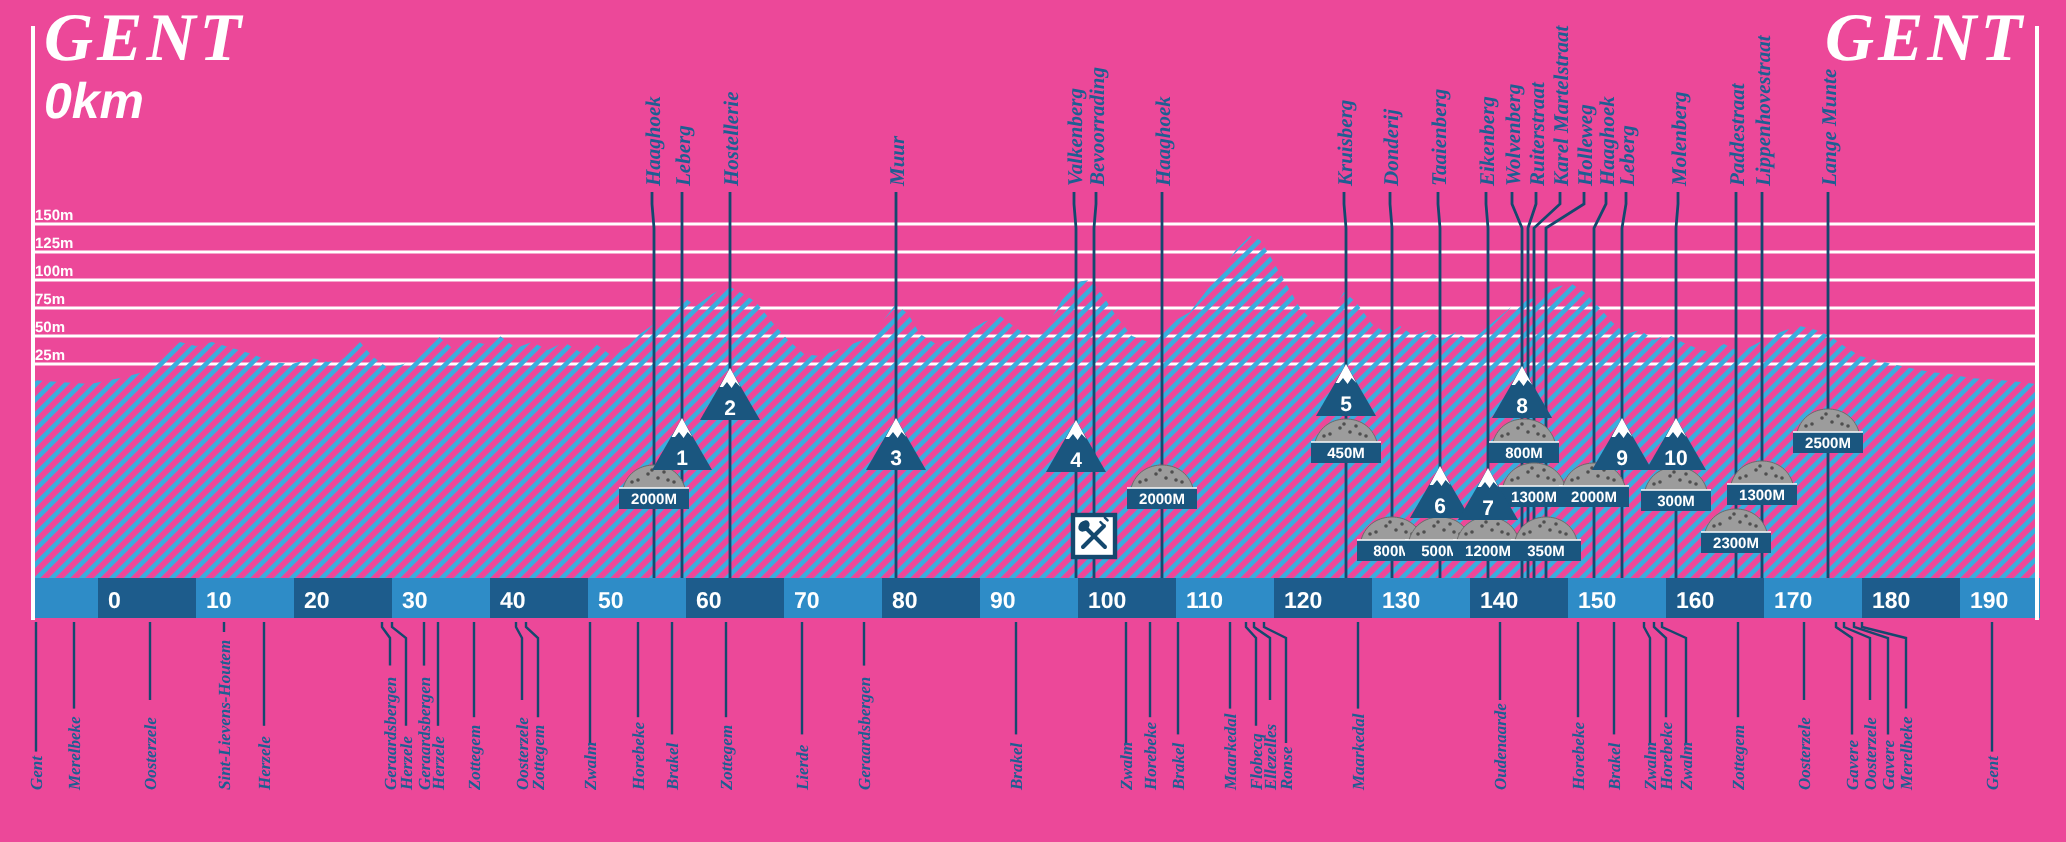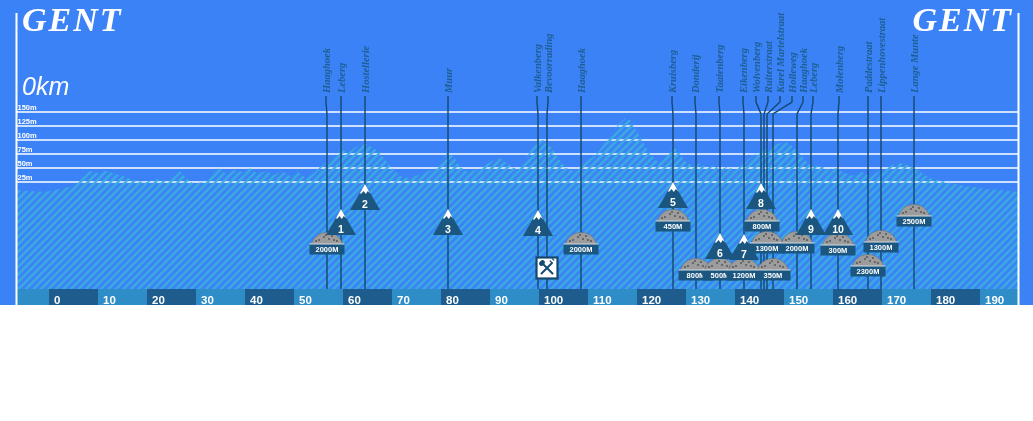--- a/index.html
+++ b/index.html
@@ -1,23 +1,23 @@
 <!DOCTYPE html>
 <html><head>
 <meta charset="utf-8">
 <style>
   html,body{margin:0;padding:0;}
   body{font-family:"Liberation Sans",sans-serif;}
-  #stage{position:relative;width:1033px;height:305px;background:#3b82f6;overflow:hidden;}
+  #stage{position:relative;width:1033px;height:421px;background:#ec4899;overflow:hidden;}
   #profile-svg{position:absolute;left:0;top:0;}
   .hdr{position:absolute;top:0;color:#ffffff;z-index:5;pointer-events:none;}
   .hdr .city{font-family:"Liberation Serif",serif;font-style:italic;font-weight:700;
              font-size:34px;letter-spacing:2px;line-height:36px;}
-  .hdr .dist{font-family:"Liberation Sans",sans-serif;font-style:italic;font-weight:400;
-             font-size:25px;line-height:27px;margin-top:35px;}
+  .hdr .dist{font-family:"Liberation Sans",sans-serif;font-style:italic;font-weight:700;
+             font-size:25px;line-height:27px;}
   #hdr-left{left:22px;top:2px;text-align:left;}
   #hdr-right{right:20px;top:2px;text-align:right;}
 </style>
 </head>
 <body>
 
 <div id="stage">
   <div class="hdr" id="hdr-left">
     <div class="city">GENT</div>
     <div class="dist">0km</div>

